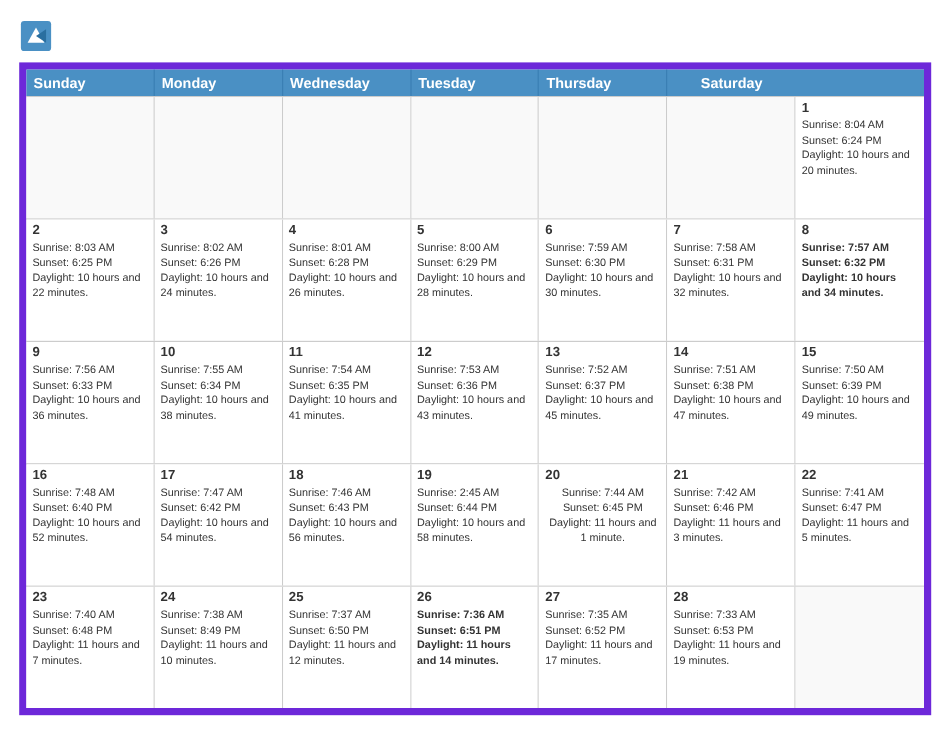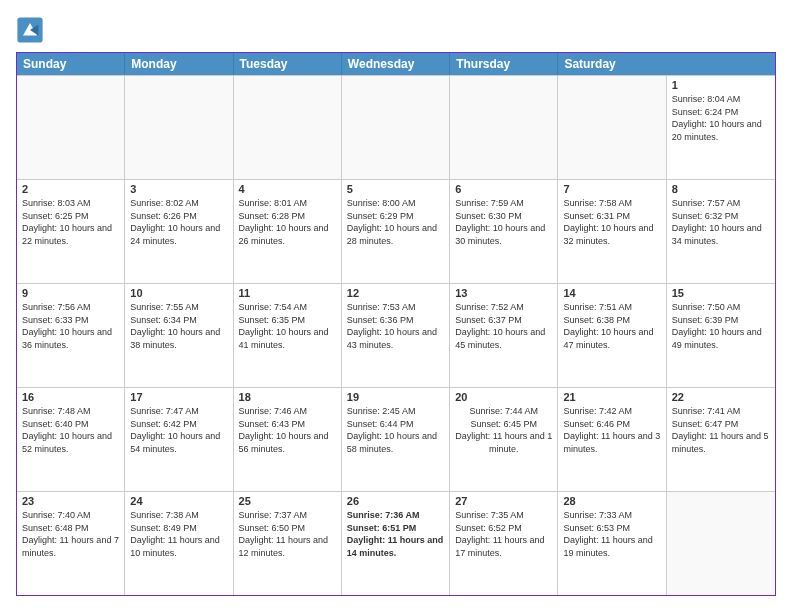--- a/index.html
+++ b/index.html
@@ -51,36 +51,37 @@
       line-height: 1.1;
     }
     .location {
       font-size: 14px;
       color: #555;
     }
     .calendar {
       flex: 1;
       display: flex;
       flex-direction: column;
-      border: 1px solid #6d28d9;
+      border: 6px solid #6d28d9;
     }
     .cal-header {
       display: grid;
       grid-template-columns: repeat(7, 1fr);
       background: #4a90c4;
     }
     .cal-header-cell {
       color: white;
       font-size: 12px;
       font-weight: bold;
       padding: 4px 6px;
       border-right: 1px solid #3a7fb4;
     }
     .cal-header-cell:last-child {
       border-right: none;
+      text-align: center;
     }
     .cal-body {
       flex: 1;
       display: grid;
       grid-template-rows: repeat(5, 1fr);
     }
     .cal-row {
       display: grid;
       grid-template-columns: repeat(7, 1fr);
       border-top: 1px solid #ccc;
@@ -132,22 +133,22 @@
     <div class="header-right">
       <div class="month-title"></div>
       <div class="location"></div>
     </div>
   </div>
 
   <div class="calendar">
     <div class="cal-header">
     <div class="cal-header-cell">Sunday</div>
         <div class="cal-header-cell">Monday</div>
+        <div class="cal-header-cell">Wednesday</div>
         <div class="cal-header-cell">Tuesday</div>
-        <div class="cal-header-cell">Wednesday</div>
         <div class="cal-header-cell">Thursday</div>
         <div class="cal-header-cell">Saturday</div>
       </div>
     <div class="cal-body">
     <div class="cal-row">
           <div class="cal-cell empty"></div>
           <div class="cal-cell empty"></div>
           <div class="cal-cell empty"></div>
           <div class="cal-cell empty"></div>
           <div class="cal-cell empty"></div>
@@ -191,21 +192,21 @@
 Daylight: 10 hours and 30 minutes.</div>
           </div>
           <div class="cal-cell">
             <span class="day-num">7</span>
             <div class="cell-info" style="white-space: pre-line;">Sunrise: 7:58 AM
 Sunset: 6:31 PM
 Daylight: 10 hours and 32 minutes.</div>
           </div>
           <div class="cal-cell">
             <span class="day-num">8</span>
-            <div class="cell-info" style="white-space: pre-line;">Sunrise: 7:57 AM
+            <div class="cell-info" style="white-space: pre-line; font-weight: bold;">Sunrise: 7:57 AM
 Sunset: 6:32 PM
 Daylight: 10 hours and 34 minutes.</div>
           </div>
         </div>
         <div class="cal-row">
           <div class="cal-cell">
             <span class="day-num">9</span>
             <div class="cell-info" style="white-space: pre-line;">Sunrise: 7:56 AM
 Sunset: 6:33 PM
 Daylight: 10 hours and 36 minutes.</div>

